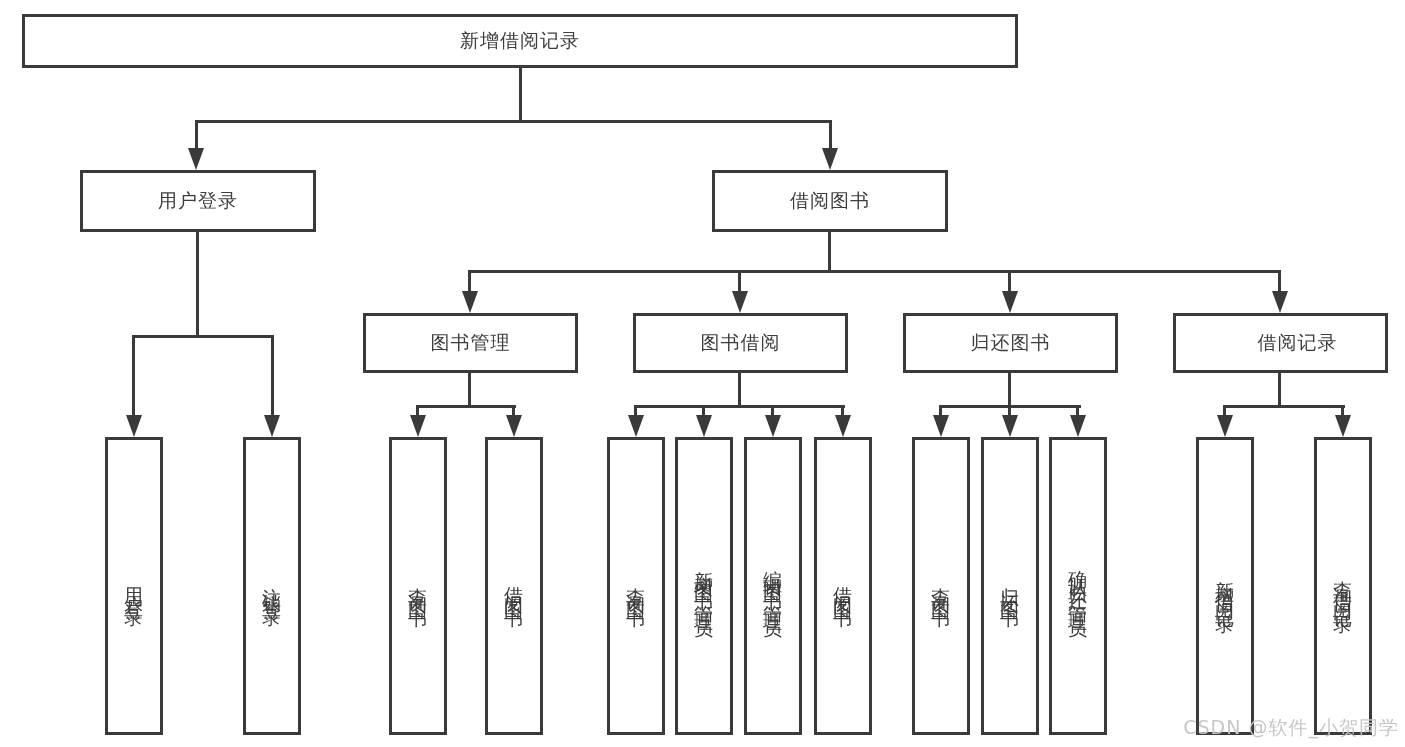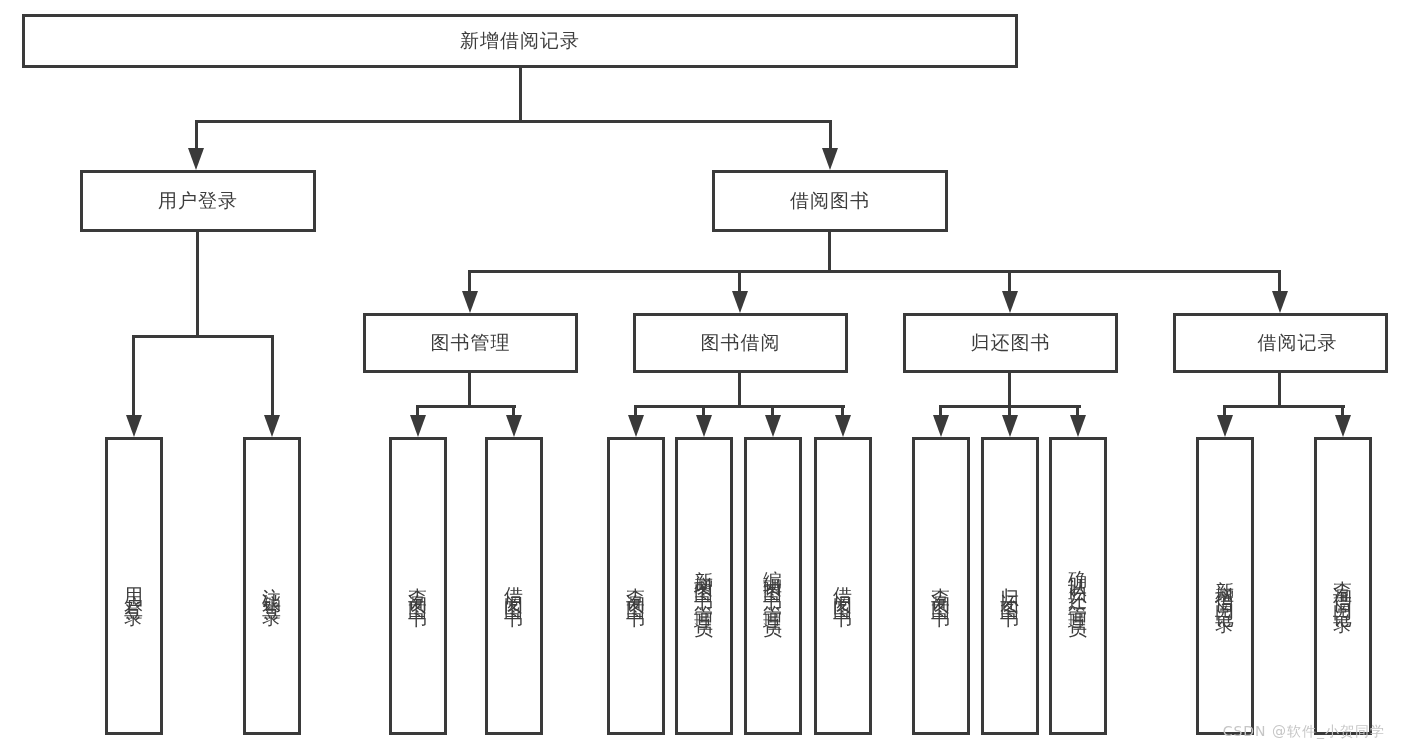--- a/index.html
+++ b/index.html
@@ -43,23 +43,23 @@
   .arrow {
     position: absolute;
     width: 0; height: 0;
     border-left: 8px solid transparent;
     border-right: 8px solid transparent;
     border-top: 22px solid var(--line);
     z-index: 1;
   }
   .watermark {
     position: absolute;
-    right: 20px;
+    right: 6px;
     bottom: 6px;
-    font-size: 14px;
+    font-size: 19px;
     color: var(--watermark);
     letter-spacing: 1px;
     z-index: 5;
   }
 </style>
 </head>
 <body>
 
 <div class="canvas">
 

